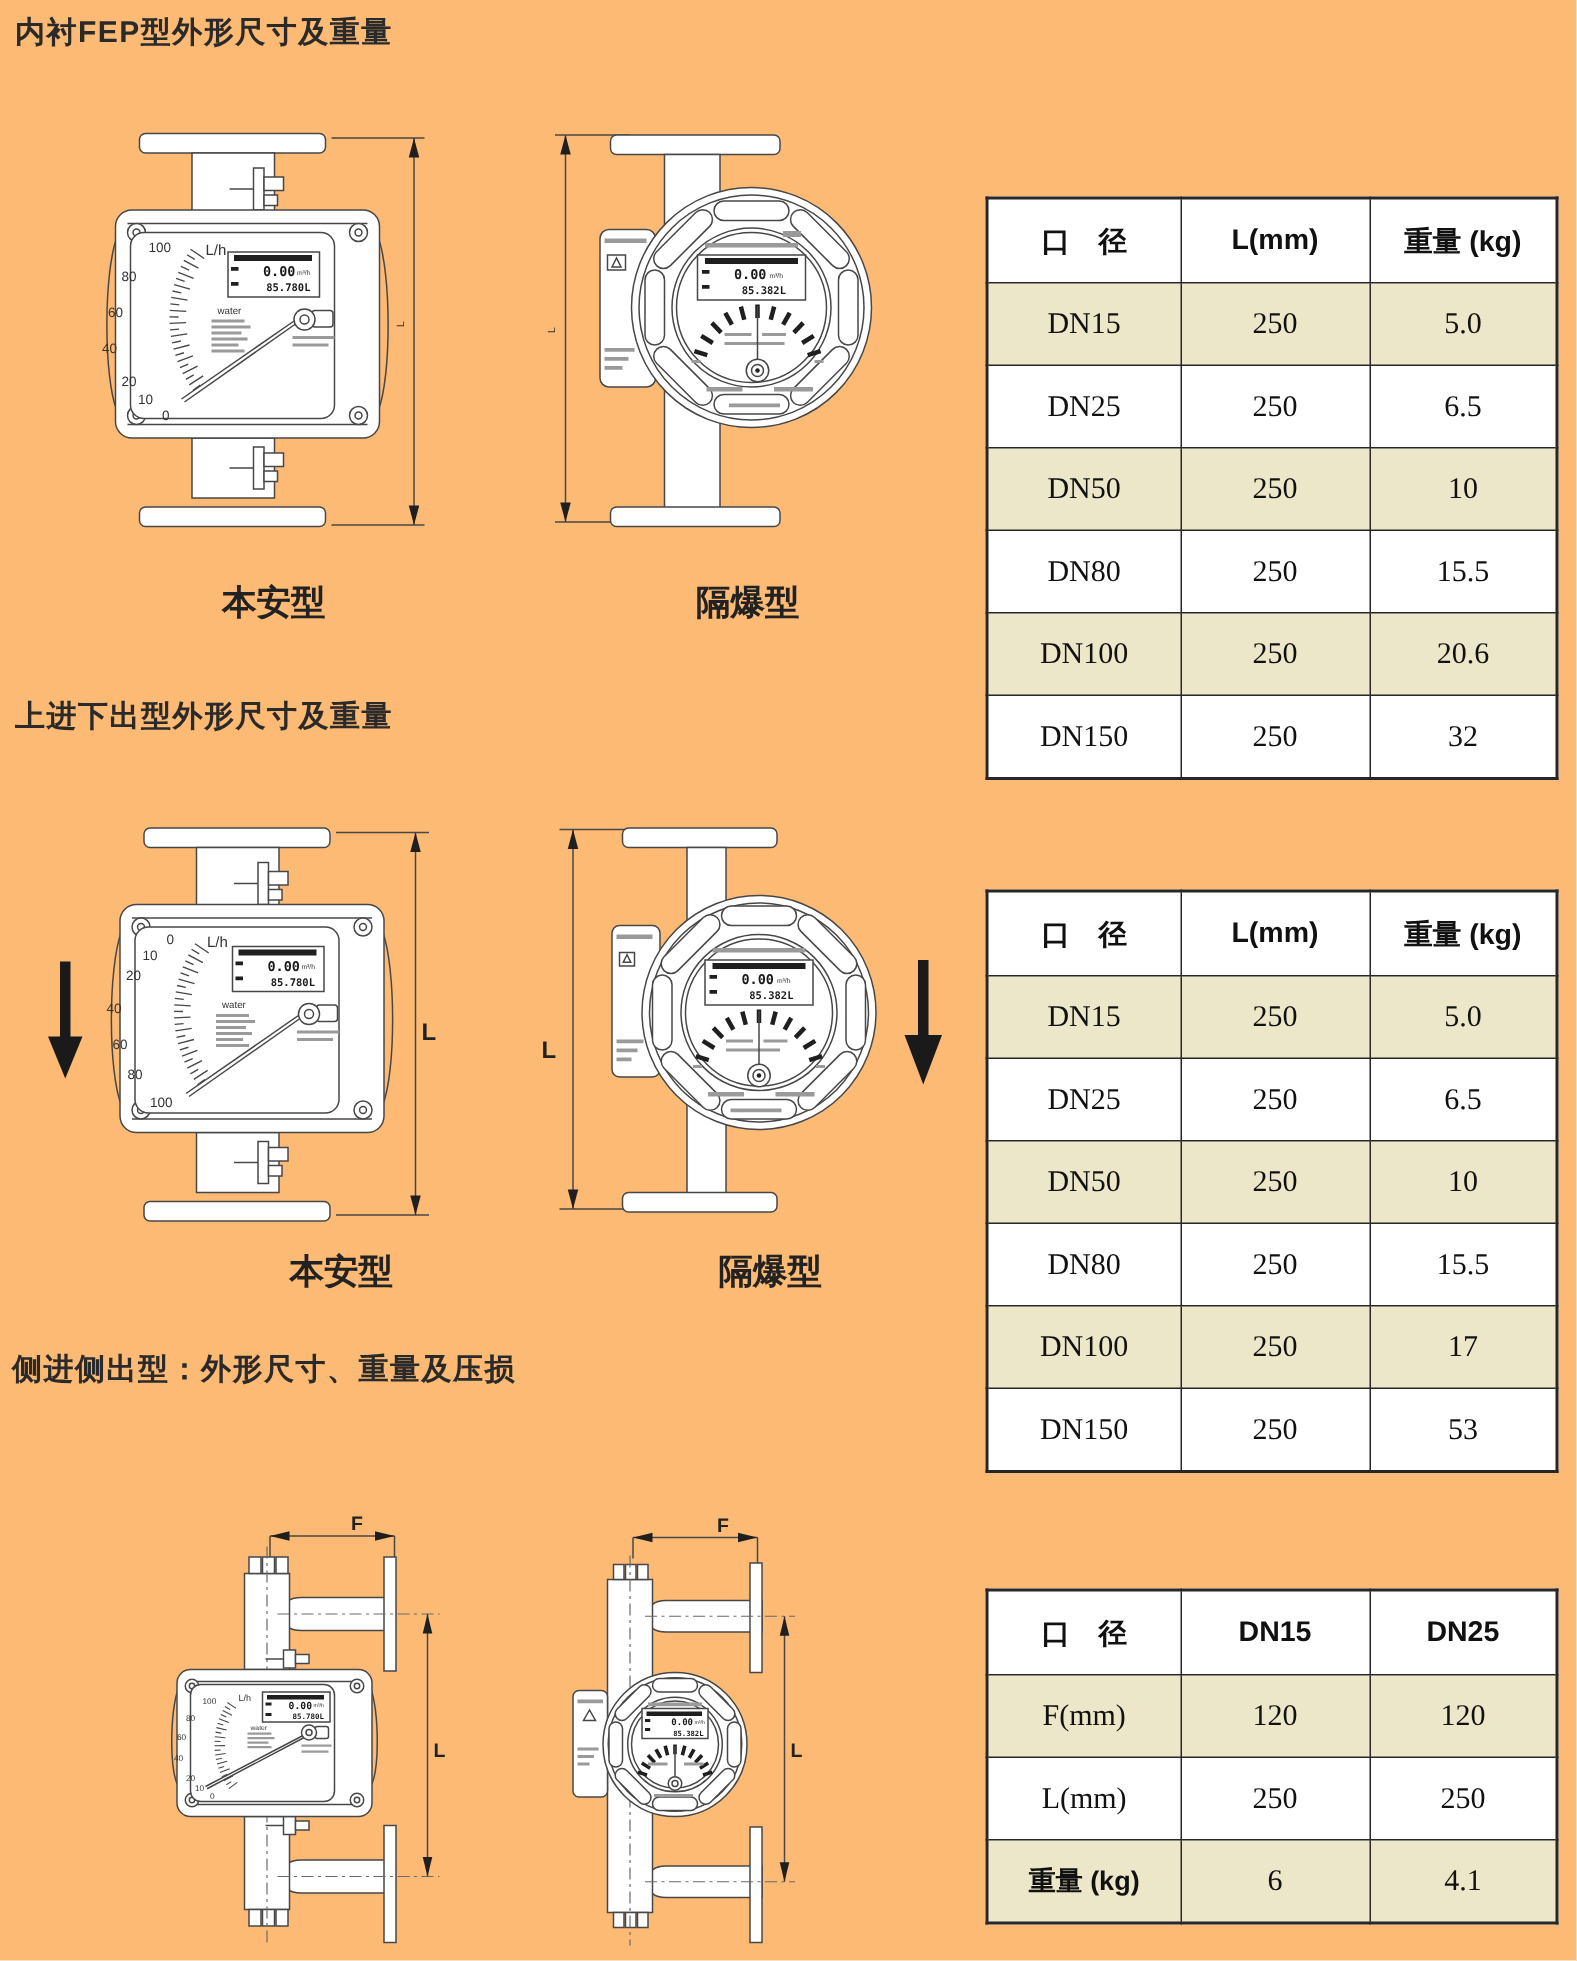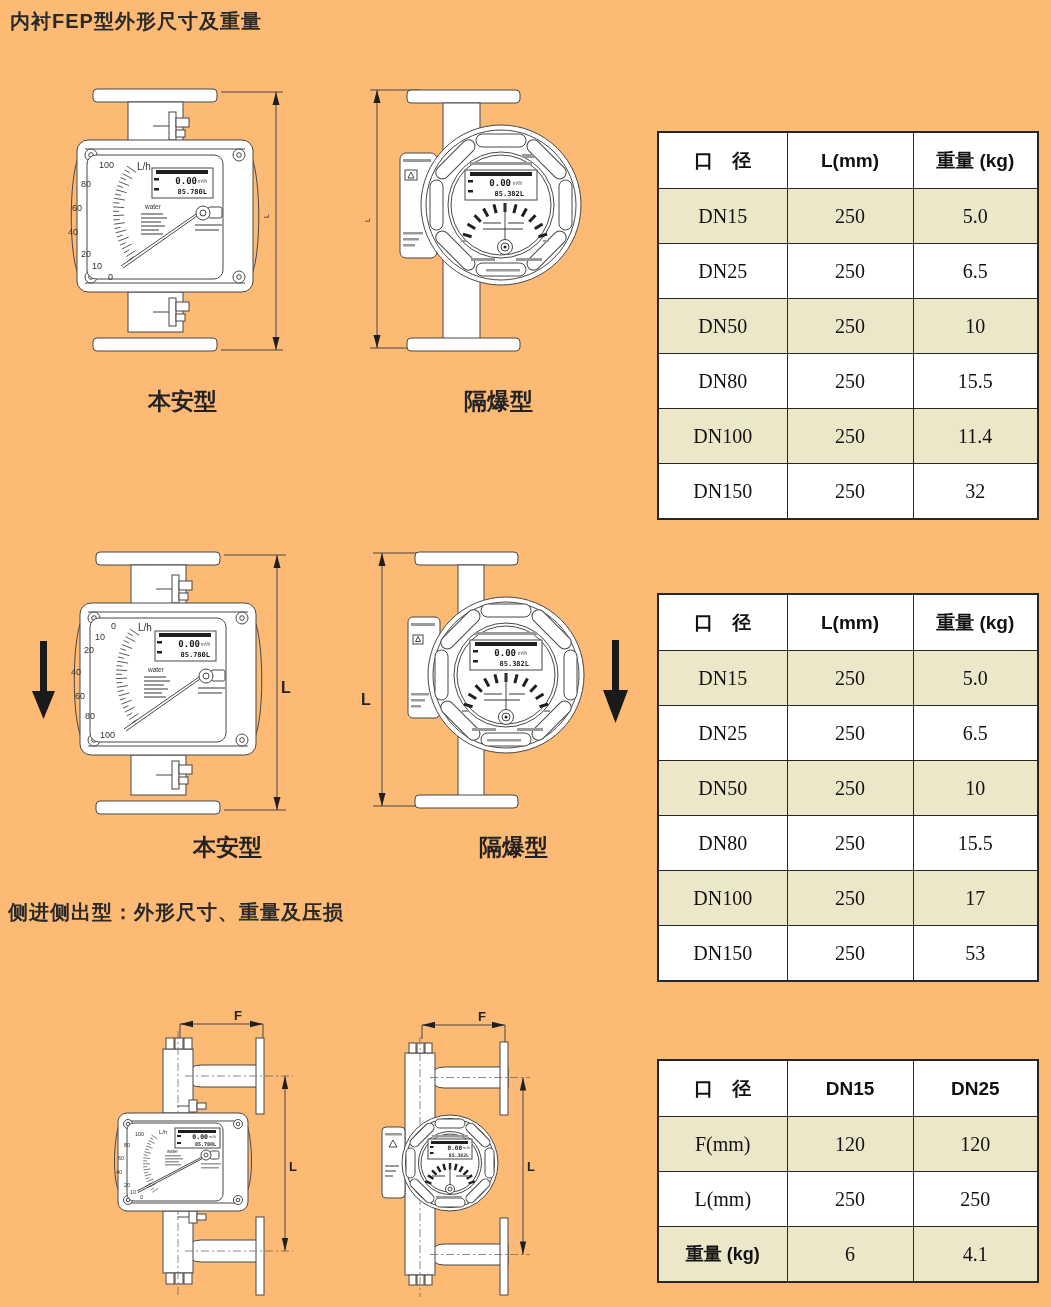--- a/index.html
+++ b/index.html
@@ -251,30 +251,31 @@
           <td>10</td>
     </tr>
     <tr>
       <td>DN80</td>
           <td>250</td>
           <td>15.5</td>
     </tr>
     <tr class="shaded">
       <td>DN100</td>
           <td>250</td>
-          <td>11.4</td>
+          <td>20.6</td>
     </tr>
     <tr>
       <td>DN150</td>
           <td>250</td>
           <td>32</td>
     </tr>
   </tbody>
     </table>
 
+  <div class="sec-title" style="left:10px;top:464px">上进下出型外形尺寸及重量</div>
 
   <svg class="drawing" style="left:28px;top:545px" width="270" height="285" viewBox="0 0 270 285">
     <polygon fill="var(--arrow,#1a1a1a)" points="12,96 19,96 19,146 27,146 15.5,174 4,146 12,146"></polygon>
     <g>
       <line class="ln" x1="196" y1="10" x2="258" y2="10"></line>
       <line class="ln" x1="196" y1="265" x2="258" y2="265"></line>
       <line class="ln" x1="249" y1="10" x2="249" y2="265"></line>
       <polygon class="dk" points="249,10 245.5,23 252.5,23"></polygon>
       <polygon class="dk" points="249,265 245.5,252 252.5,252"></polygon>
       <text class="dimL" x="253" y="148" font-size="16">L</text>

